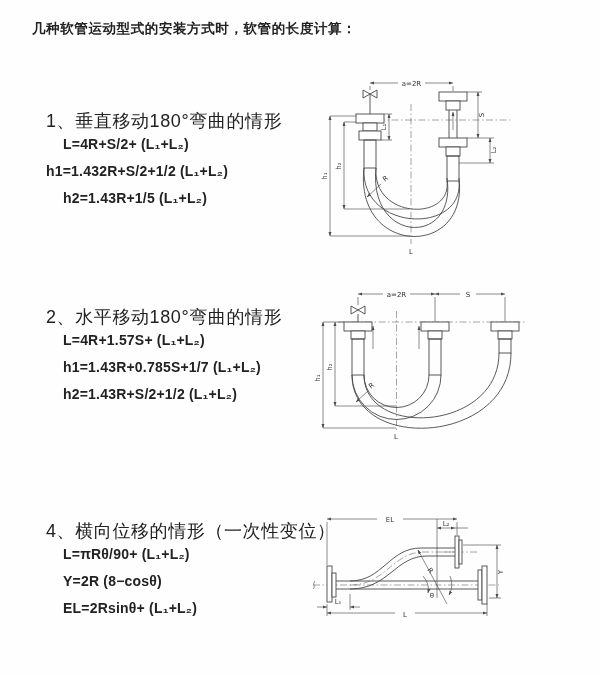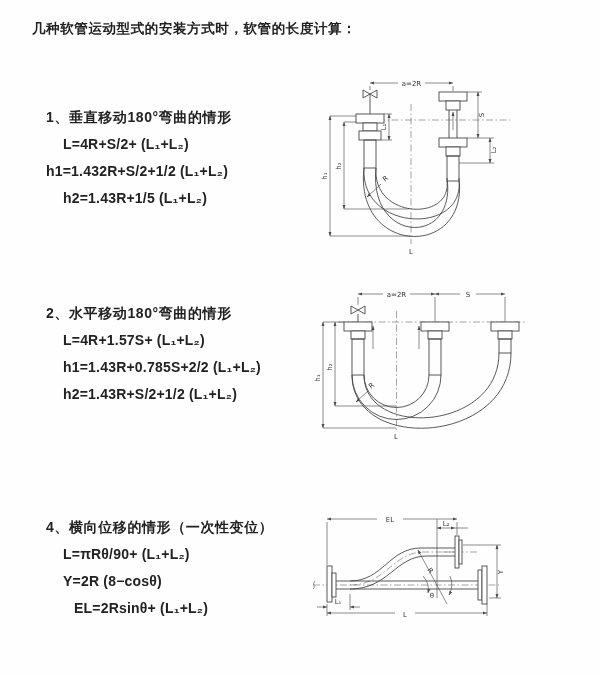--- a/index.html
+++ b/index.html
@@ -3,48 +3,48 @@
 <meta charset="utf-8">
 <style>
   html,body{margin:0;padding:0}
   body{
     width:600px;height:675px;position:relative;overflow:hidden;
     background:#fefefe;color:#222;
     font-family:"Liberation Sans","DejaVu Sans",sans-serif;
   }
   .t{position:absolute;white-space:pre}
   .title{left:32px;top:20px;font-size:13.5px;font-weight:700;letter-spacing:.6px}
-  .head{font-size:14px;font-weight:700;letter-spacing:.6px}
+  .head{font-size:18px;font-weight:400;letter-spacing:.6px}
   .formula{font-size:14px;font-weight:700;letter-spacing:.2px}
   svg{position:absolute;overflow:visible}
   svg text{font-size:7px;fill:#333;font-family:"DejaVu Sans",sans-serif}
   .ln{stroke:#474747;stroke-width:.9;fill:none}
   .dm{stroke:#4d4d4d;stroke-width:.65;fill:none}
   .cl{stroke:#5a5a5a;stroke-width:.55;fill:none;stroke-dasharray:7 2.5 1.5 2.5}
   .fl{fill:#fff;stroke:#474747;stroke-width:.9}
 </style>
 </head>
 <body>
 
 <div class="t title">几种软管运动型式的安装方式时，软管的长度计算：</div>
 
 <div class="t head" style="left:46px;top:109px">1、垂直移动180°弯曲的情形</div>
 <div class="t formula" style="left:63px;top:136px">L=4R+S/2+ (L₁+L₂)</div>
 <div class="t formula" style="left:46px;top:163px">h1=1.432R+S/2+1/2 (L₁+L₂)</div>
 <div class="t formula" style="left:63px;top:190px">h2=1.43R+1/5 (L₁+L₂)</div>
 
 <div class="t head" style="left:46px;top:305px">2、水平移动180°弯曲的情形</div>
 <div class="t formula" style="left:63px;top:332px">L=4R+1.57S+ (L₁+L₂)</div>
-<div class="t formula" style="left:63px;top:359px">h1=1.43R+0.785S+2/2 (L₁+L₂)</div>
+<div class="t formula" style="left:63px;top:359px">h1=1.43R+0.785S+1/7 (L₁+L₂)</div>
 <div class="t formula" style="left:63px;top:386px">h2=1.43R+S/2+1/2 (L₁+L₂)</div>
 
 <div class="t head" style="left:46px;top:519px">4、横向位移的情形（一次性变位）</div>
 <div class="t formula" style="left:63px;top:546px">L=πRθ/90+ (L₁+L₂)</div>
 <div class="t formula" style="left:63px;top:573px">Y=2R (8−cosθ)</div>
-<div class="t formula" style="left:74px;top:600px">EL=2Rsinθ+ (L₁+L₂)</div>
+<div class="t formula" style="left:63px;top:600px">EL=2Rsinθ+ (L₁+L₂)</div>
 
 <svg style="left:318px;top:76px" width="268" height="188" viewBox="0 0 268 188">
   <defs>
     <marker id="ar1" viewBox="0 0 8 8" refX="7.5" refY="4" markerWidth="7" markerHeight="7" orient="auto-start-reverse">
       <path d="M0,1.2 L8,4 L0,6.8 z" fill="#4d4d4d"></path>
     </marker>
     <pattern id="hp1" width="3.2" height="3.2" patternUnits="userSpaceOnUse" patternTransform="rotate(45)">
       <line x1="0" y1="0" x2="0" y2="3.2" stroke="#7a7a7a" stroke-width=".7"></line>
       <line x1="0" y1="0" x2="3.2" y2="0" stroke="#7a7a7a" stroke-width=".7"></line>
     </pattern>

